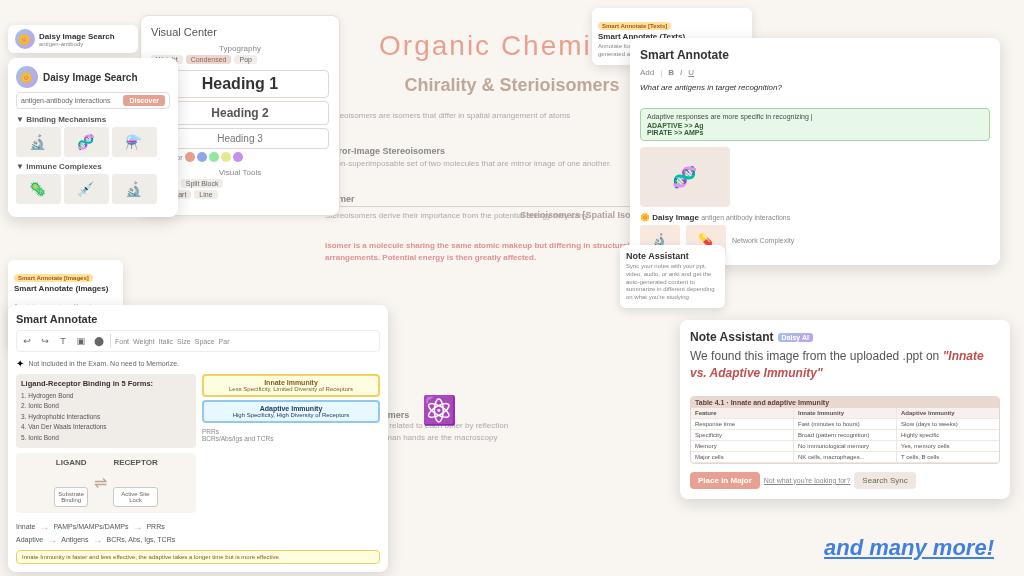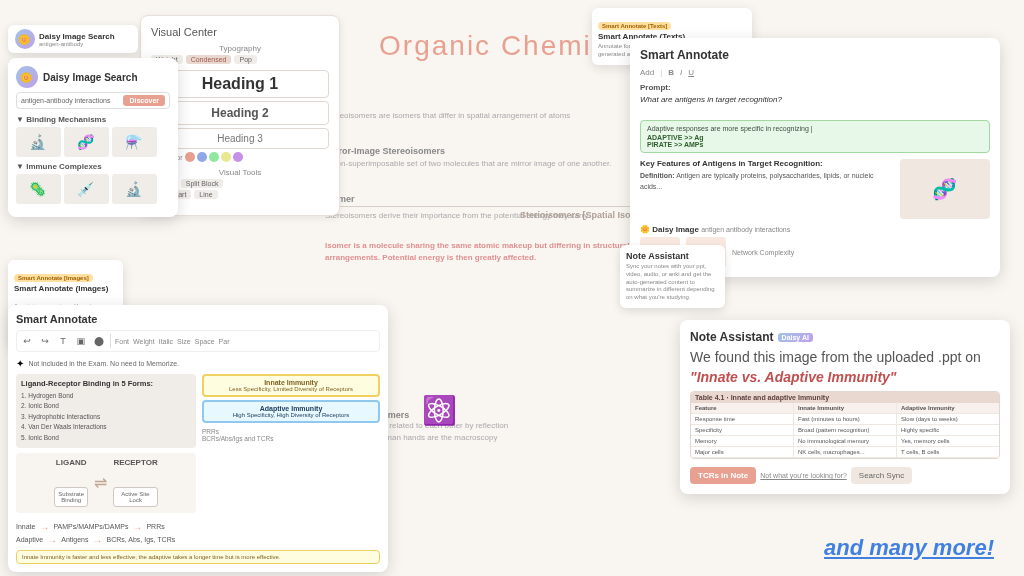--- a/index.html
+++ b/index.html
@@ -348,21 +348,21 @@
     .nam-title { font-size: 12px; font-weight: 700; color: #333; }
     .nam-badge {
       background: linear-gradient(135deg, #a0c4e8, #c0a0e8);
       border-radius: 3px;
       padding: 1px 4px;
       font-size: 7px;
       color: #fff;
       font-weight: 600;
     }
 
-    .nam-desc { font-size: 14px; color: #555; margin-bottom: 4px; line-height: 1.4; }
+    .nam-desc { font-size: 12px; color: #555; margin-bottom: 14px; line-height: 1.4; }
     .nam-desc .highlight { font-weight: 700; font-style: italic; color: #c05050; }
 
     .nam-content { display: flex; gap: 8px; }
     .nam-table-preview {
       flex: 1;
       border: 1px solid #e0d8d0;
       border-radius: 4px;
       overflow: hidden;
     }
 
@@ -512,20 +512,21 @@
     }
 
   </style>
 </head>
 <body>
 
 <div class="bg-page">
 
   <div class="bg-title">Organic Chemistry</div>
 
+  <div class="bg-subtitle">Chirality &amp; Sterioisomers</div>
 
   <div class="bg-text-block" style="top:110px; left:325px; width:340px;">
     <p class="bg-para">Stereoisomers are isomers that differ in spatial arrangement of atoms</p>
     <br>
     <span class="bg-heading" style="font-size:9px;">Mirror-Image Stereoisomers</span>
     <p class="bg-para">A non-superimposable set of two molecules that are mirror image of one another.</p>
     <br>
     <div style="border-bottom:1px solid #d8d0c8; margin-bottom:3px;">
       <span class="bg-heading" style="font-size:9px;">Isomer</span>
     </div>
@@ -752,37 +753,30 @@
   <div class="sar-header">Smart Annotate</div>
 
   <div class="sar-toolbar">
     <span>Add</span>
     <span class="sar-toolbar-sep">|</span>
     <span class="sar-bold">B</span>
     <span class="sar-italic">I</span>
     <span class="sar-underline">U</span>
   </div>
 
-  <div class="sar-prompt-label">Prompt:</div>
   <div class="sar-prompt-text">What are antigens in target recognition?</div>
 
   <div class="sar-adaptive-box">
     <div>Adaptive responses are more specific in recognizing |</div>
     <div style="margin-top:2px; font-size:7px; font-weight:700; color:#306030;">
       ADAPTIVE &gt;&gt; Ag<br>PIRATE &gt;&gt; AMPs
     </div>
   </div>
 
   <div class="sar-content">
-    <div class="sar-left">
-      <div class="sar-key-factors-title">Key Features of Antigens in Target Recognition:</div>
-      <div class="sar-key-factors-text">
-        <strong>Definition:</strong> Antigen are typically proteins, polysaccharides, lipids, or nucleic acids...
-      </div>
-    </div>
     <div class="sar-right">
       <div class="sar-image-placeholder">🧬</div>
     </div>
   </div>
 
   <div class="sar-daisy-section">
     <div class="sar-daisy-title">
       <span>🌼 </span>
       <span>Daisy Image</span>
       <span style="font-size:7px; color:#888; font-weight:400;">antigen antibody interactions</span>
@@ -838,19 +832,19 @@
       </div>
       <div class="nam-table-row">
         <div class="nam-table-cell">Major cells</div>
         <div class="nam-table-cell">NK cells, macrophages...</div>
         <div class="nam-table-cell">T cells, B cells</div>
       </div>
     </div>
   </div>
 
   <div class="nam-buttons">
-    <button class="nam-place-btn">TCRs in Note</button>
+    <button class="nam-place-btn">Place in Major</button>
     <span class="nam-not-looking">Not what you're looking for?</span>
     <button class="nam-search-btn">Search Sync</button>
   </div>
 </div>
 
 <div class="and-many-more">and many more!</div>
 
 </body></html>

